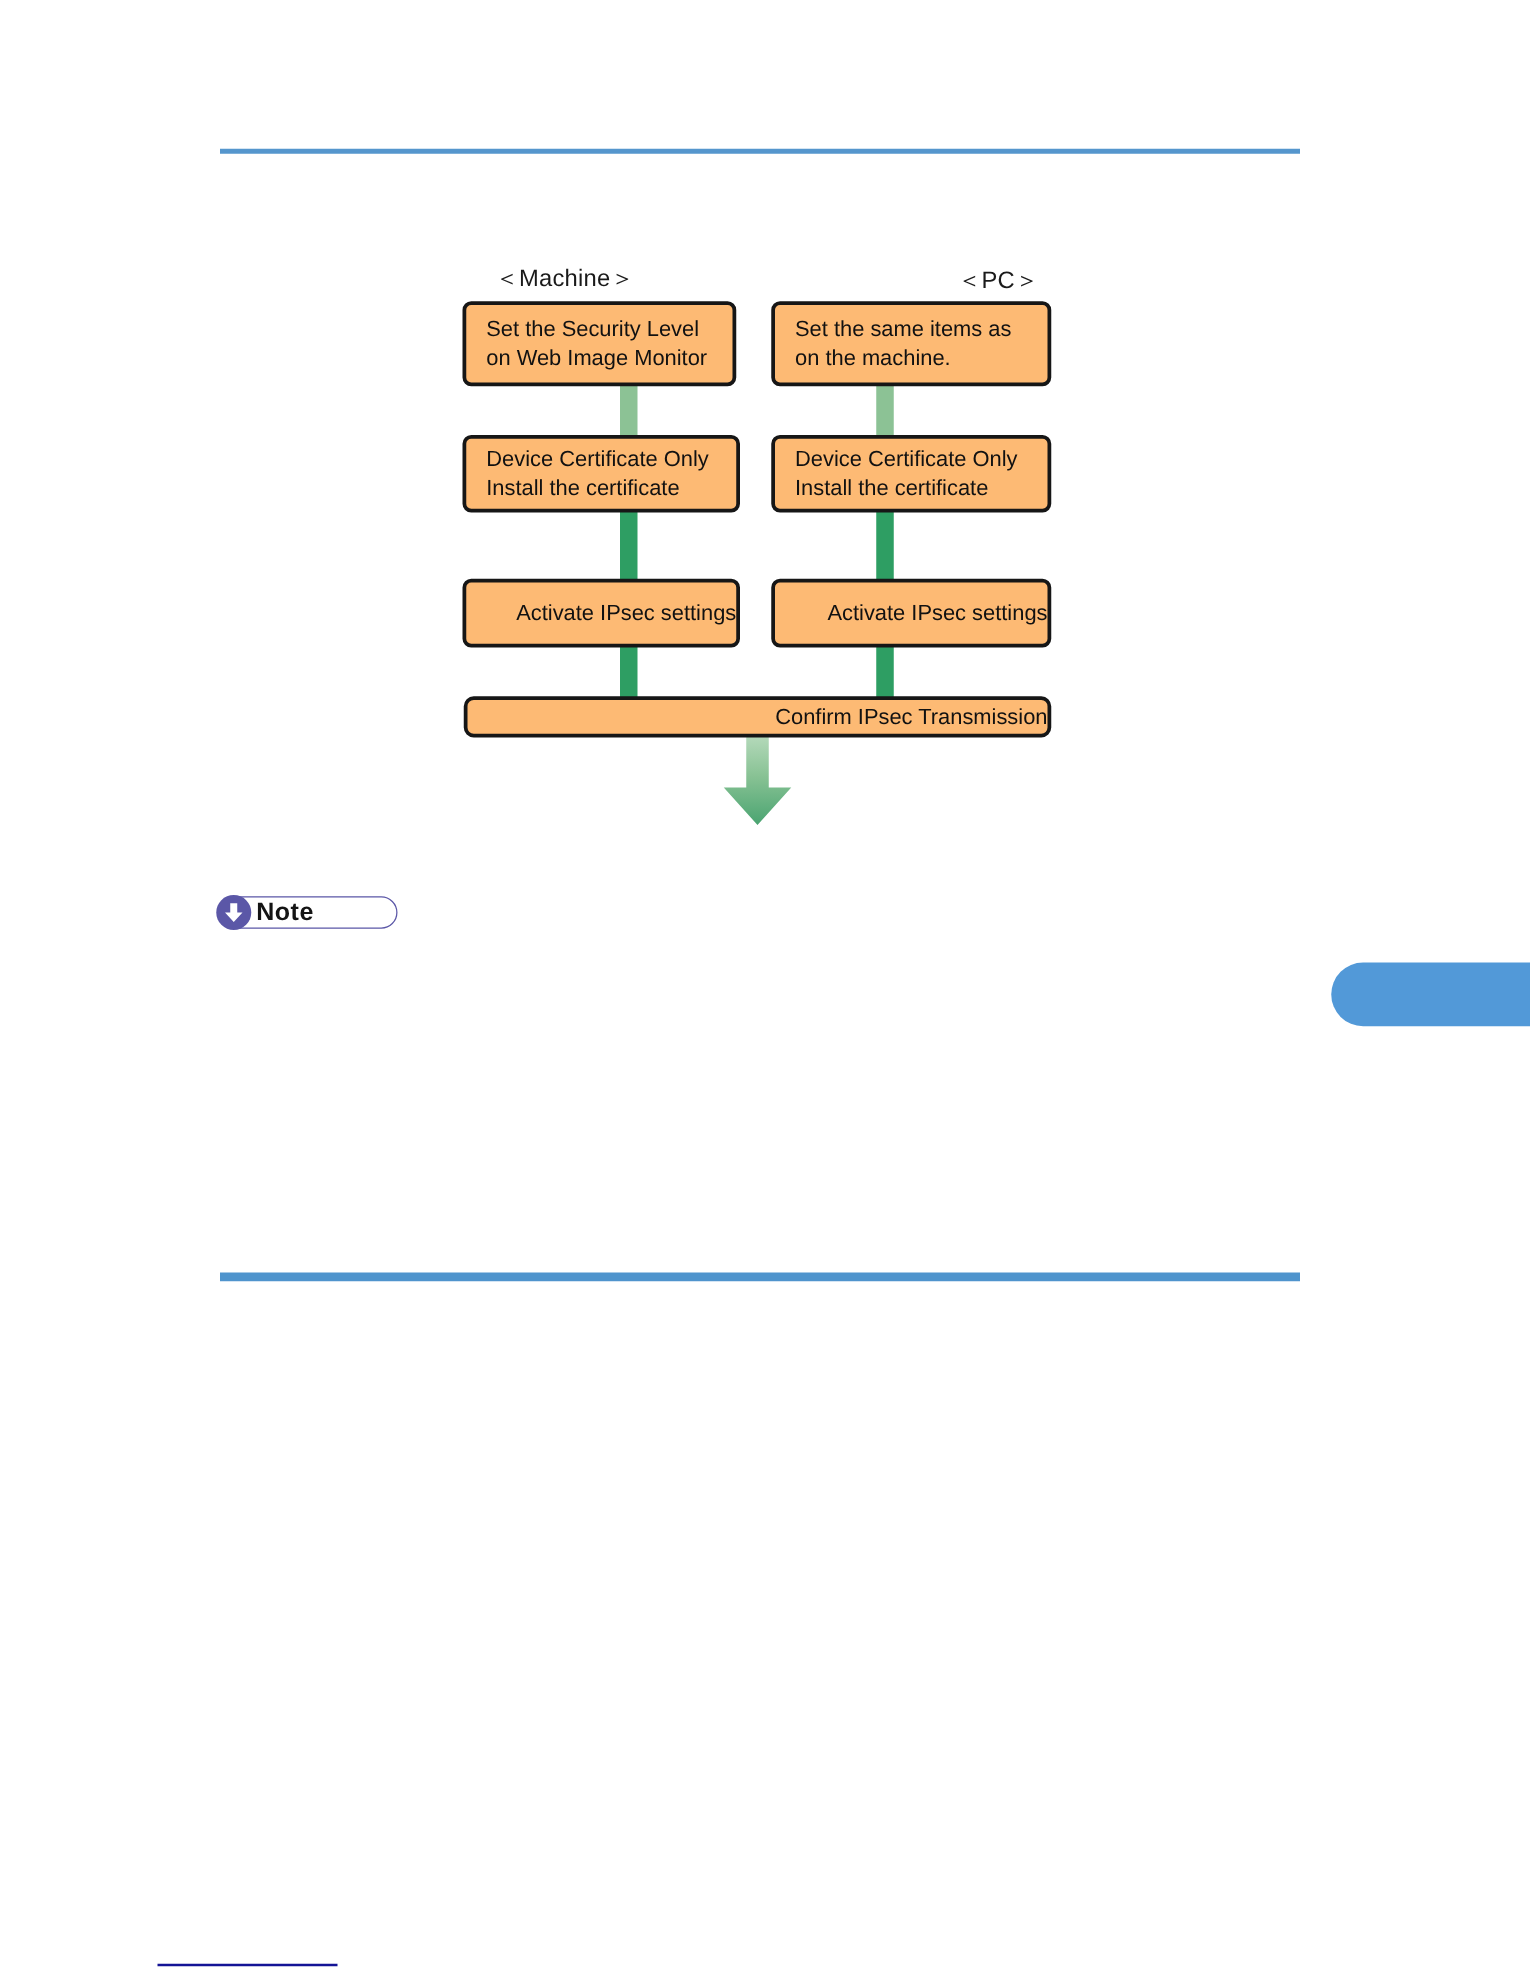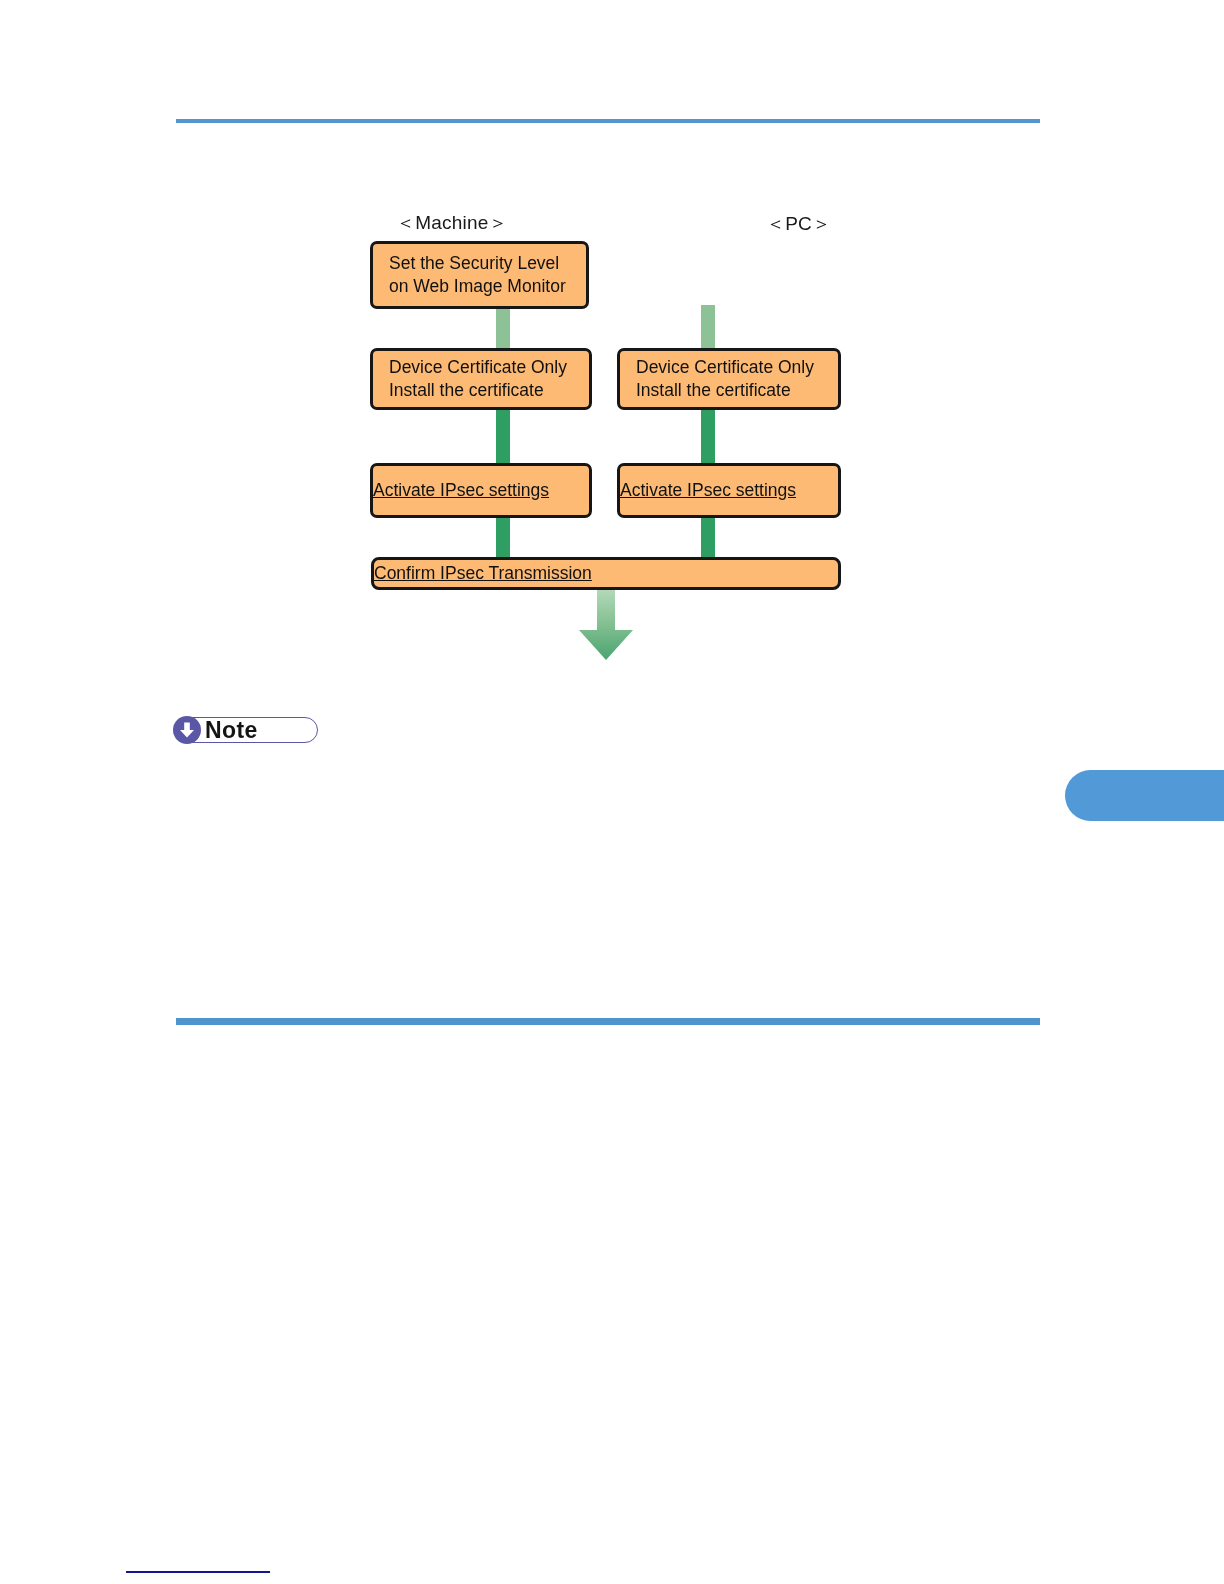--- a/index.html
+++ b/index.html
@@ -84,21 +84,21 @@
     border-radius: 7px;
     display: flex;
     align-items: center;
     font-size: 17.5px;
     line-height: 1.32;
     color: #111111;
     z-index: 3;
   }
   .node .txt { display: block; width: 100%; }
   .node.left-text  { justify-content: flex-start; padding-left: 16px; }
-  .node.center-text{ justify-content: center; text-align: left; text-decoration: underline; }
+  .node.center-text{ justify-content: center; text-align: right; }
 
   
   #n-m1 { left: 370px; top: 241px; width: 219px; height: 68px; }
   #n-m2 { left: 370px; top: 348px; width: 222px; height: 62px; }
   #n-m3 { left: 370px; top: 463px; width: 222px; height: 55px; }
   
   #n-p1 { left: 617px; top: 241px; width: 224px; height: 68px; }
   #n-p2 { left: 617px; top: 348px; width: 224px; height: 62px; }
   #n-p3 { left: 617px; top: 463px; width: 224px; height: 55px; }
   
@@ -149,21 +149,21 @@
     width: 28px;
     height: 28px;
     border-radius: 50%;
     background: #5b57a7;
   }
   .note-dot svg { display: block; }
   .note-text {
     position: absolute;
     left: 205px;
     top: 716px;
-    font-size: 23px;
+    font-size: 20px;
     font-weight: bold;
     letter-spacing: 0.4px;
     color: #141414;
     line-height: 28px;
   }
 </style>
 </head>
 <body>
 
 <div class="page">
@@ -191,20 +191,26 @@
     <div class="node left-text" id="n-m2">
       <span class="txt">
         <span>Device Certificate Only</span><br>
         <span>Install the certificate</span>
       </span>
     </div>
     <div class="node center-text" id="n-m3">
       <span class="txt">Activate IPsec settings</span>
     </div>
 
+    <div class="node left-text" id="n-p1">
+      <span class="txt">
+        <span>Set the same items as</span><br>
+        <span>on the machine.</span>
+      </span>
+    </div>
     <div class="node left-text" id="n-p2">
       <span class="txt">
         <span>Device Certificate Only</span><br>
         <span>Install the certificate</span>
       </span>
     </div>
     <div class="node center-text" id="n-p3">
       <span class="txt">Activate IPsec settings</span>
     </div>
 

